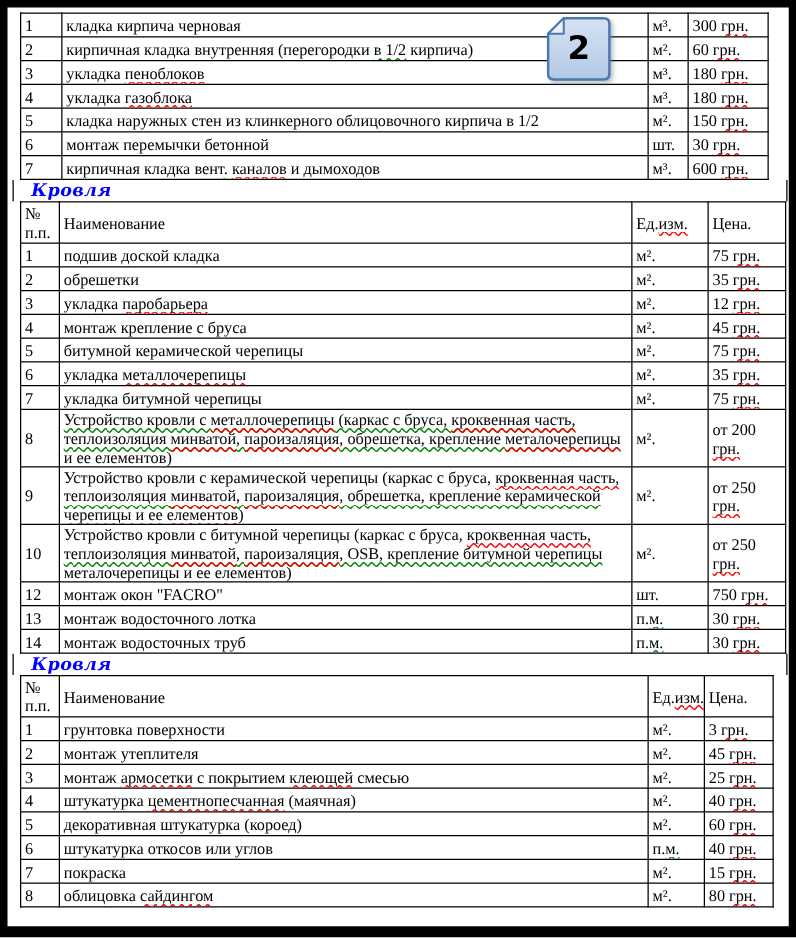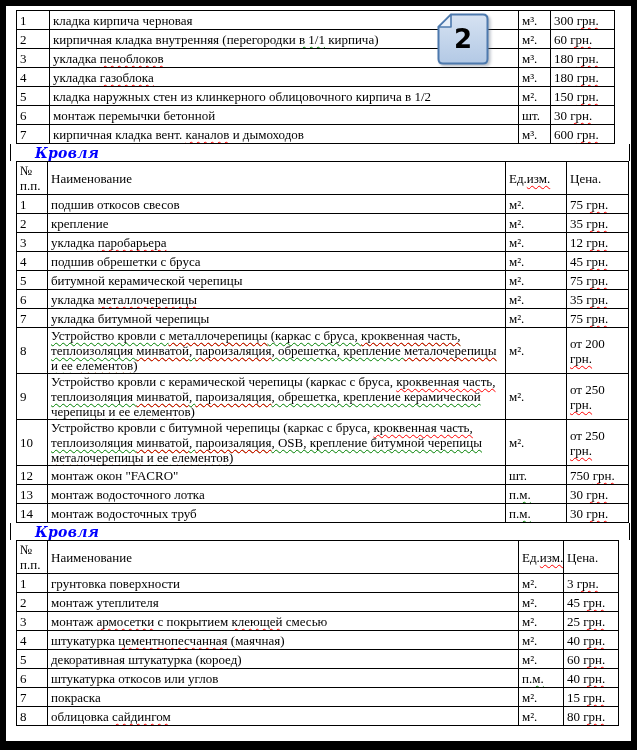--- a/index.html
+++ b/index.html
@@ -5,21 +5,21 @@
   html,body{margin:0;padding:0;background:#fff;}
   .frame{
     position:relative;width:637px;height:750px;box-sizing:border-box;
     border:6px solid #000;border-bottom-width:9px;background:#fff;overflow:hidden;
     font-family:"Liberation Serif",serif;
   }
   .doc{position:absolute;left:4px;top:4px;}
   .sec-title{
     box-sizing:border-box;width:620px;height:17px;display:flex;align-items:center;
     border-left:1px solid #000;border-right:1px solid #000;
-    padding-left:24px;color:#0000ff;
+    padding-left:14px;color:#0000ff;
     font:italic bold 14px "DejaVu Serif",serif;letter-spacing:.3px;
   }
   table.tbl{border-collapse:collapse;table-layout:fixed;margin-left:6px;}
   .tbl td{
     border:1px solid #000;vertical-align:middle;overflow:hidden;
     font:13px/15px "Liberation Serif",serif;color:#000;
     padding:0 1px 0 3px;
   }
   .tbl tr{height:19px;}
   .tbl tr.hdr-row{height:33px;}
@@ -55,21 +55,21 @@
         </colgroup>
         <tbody>
           <tr>
             <td class="cnum">1</td>
             <td class="cname">кладка кирпича черновая</td>
             <td class="cunit">м³.</td>
             <td class="cprice">300 <span class="sp-r">грн.</span></td>
           </tr>
           <tr>
             <td class="cnum">2</td>
-            <td class="cname">кирпичная кладка внутренняя (перегородки <span class="sp-g">в 1/1</span> кирпича)</td>
+            <td class="cname">кирпичная кладка внутренняя (перегородки <span class="sp-g">в 1/2</span> кирпича)</td>
             <td class="cunit">м².</td>
             <td class="cprice">60 <span class="sp-r">грн.</span></td>
           </tr>
           <tr>
             <td class="cnum">3</td>
             <td class="cname">укладка <span class="sp-r">пеноблоков</span></td>
             <td class="cunit">м³.</td>
             <td class="cprice">180 <span class="sp-r">грн.</span></td>
           </tr>
           <tr>
@@ -109,39 +109,39 @@
         <tbody>
           <tr class="hdr-row">
             <td class="hcell hnum">№
 п.п.</td>
             <td class="hcell hname">Наименование</td>
             <td class="hcell">Ед.<span class="sp-r">изм.</span></td>
             <td class="hcell">Цена.</td>
           </tr>
           <tr>
             <td class="cnum">1</td>
-            <td class="cname">подшив откосов свесов</td>
+            <td class="cname">подшив доской кладка</td>
             <td class="cunit">м².</td>
             <td class="cprice">75 <span class="sp-r">грн.</span></td>
           </tr>
           <tr>
             <td class="cnum">2</td>
-            <td class="cname">крепление</td>
+            <td class="cname">обрешетки</td>
             <td class="cunit">м².</td>
             <td class="cprice">35 <span class="sp-r">грн.</span></td>
           </tr>
           <tr>
             <td class="cnum">3</td>
             <td class="cname">укладка <span class="sp-r">паробарьера</span></td>
             <td class="cunit">м².</td>
             <td class="cprice">12 <span class="sp-r">грн.</span></td>
           </tr>
           <tr>
             <td class="cnum">4</td>
-            <td class="cname">подшив обрешетки с бруса</td>
+            <td class="cname">монтаж крепление с бруса</td>
             <td class="cunit">м².</td>
             <td class="cprice">45 <span class="sp-r">грн.</span></td>
           </tr>
           <tr>
             <td class="cnum">5</td>
             <td class="cname">битумной керамической черепицы</td>
             <td class="cunit">м².</td>
             <td class="cprice">75 <span class="sp-r">грн.</span></td>
           </tr>
           <tr>

